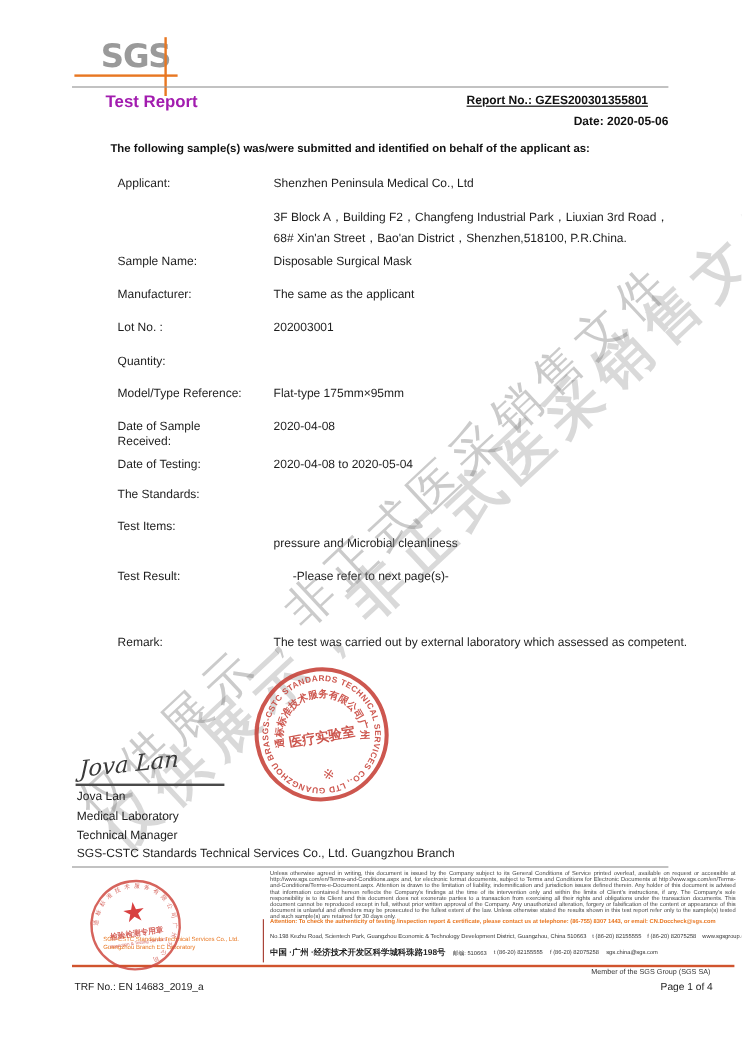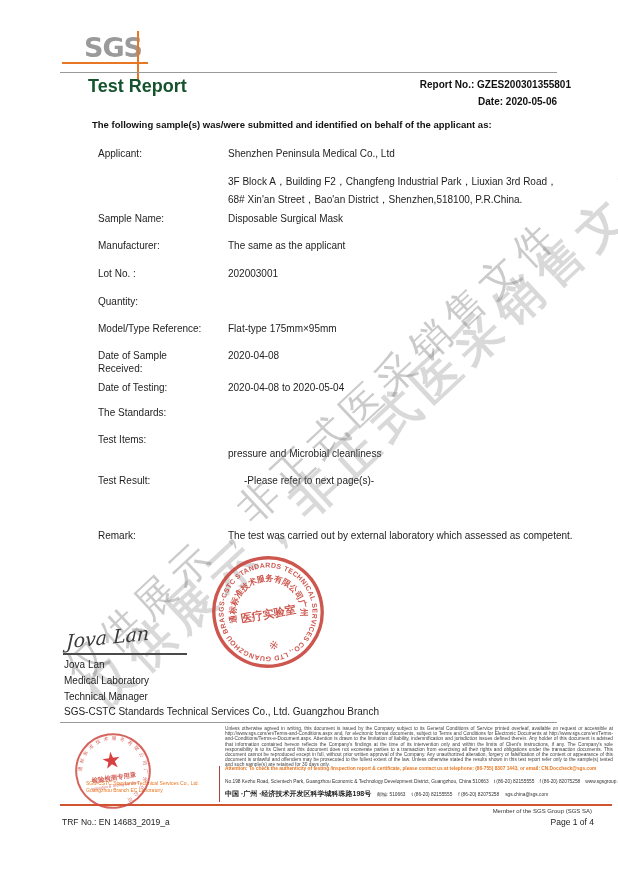--- a/index.html
+++ b/index.html
@@ -10,22 +10,22 @@
   }
 
   
   .logo-text {
     position:absolute; left:84px; top:32px; font-size:27px; font-weight:bold;
     color:#9a9a9a; letter-spacing:-1px; font-family:"DejaVu Sans",sans-serif;
   }
   .logo-hline { position:absolute; left:62px; top:62px; width:86px; height:2px; background:#e87722; }
   .logo-vline { position:absolute; left:137px; top:31px; width:2px; height:49px; background:#e87722; }
   .header-rule { position:absolute; left:60px; top:72px; width:497px; height:1px; background:#9a9a9a; }
-  .title { position:absolute; left:88px; top:76px; font-size:18px; font-weight:bold; color:#14532d; }
-  .report-no { position:absolute; right:47px; top:79px; font-size:10px; font-weight:bold; color:#111; }
+  .title { position:absolute; left:88px; top:76px; font-size:14px; font-weight:bold; color:#a21caf; }
+  .report-no { position:absolute; right:78px; top:79px; font-size:10px; font-weight:bold; color:#111;text-decoration:underline; }
   .report-date { position:absolute; right:61px; top:96px; font-size:10px; font-weight:bold; color:#111; }
   .intro { position:absolute; left:92px; top:119px; font-size:9.5px; font-weight:bold; color:#111; }
 
   
   .fields { position:absolute; left:98px; top:147px; width:478px; font-size:10px; line-height:13px; color:#1d1d1d; }
   .row { display:flex; }
   .row .label { width:112px; margin-right:18px; flex:none; }
   .row .value { flex:1; }
   .row .value div { white-space:nowrap; }
   .mb15 { margin-bottom:15px; } .mb14 { margin-bottom:14px; } .mb12 { margin-bottom:12px;justify-content:center; }

